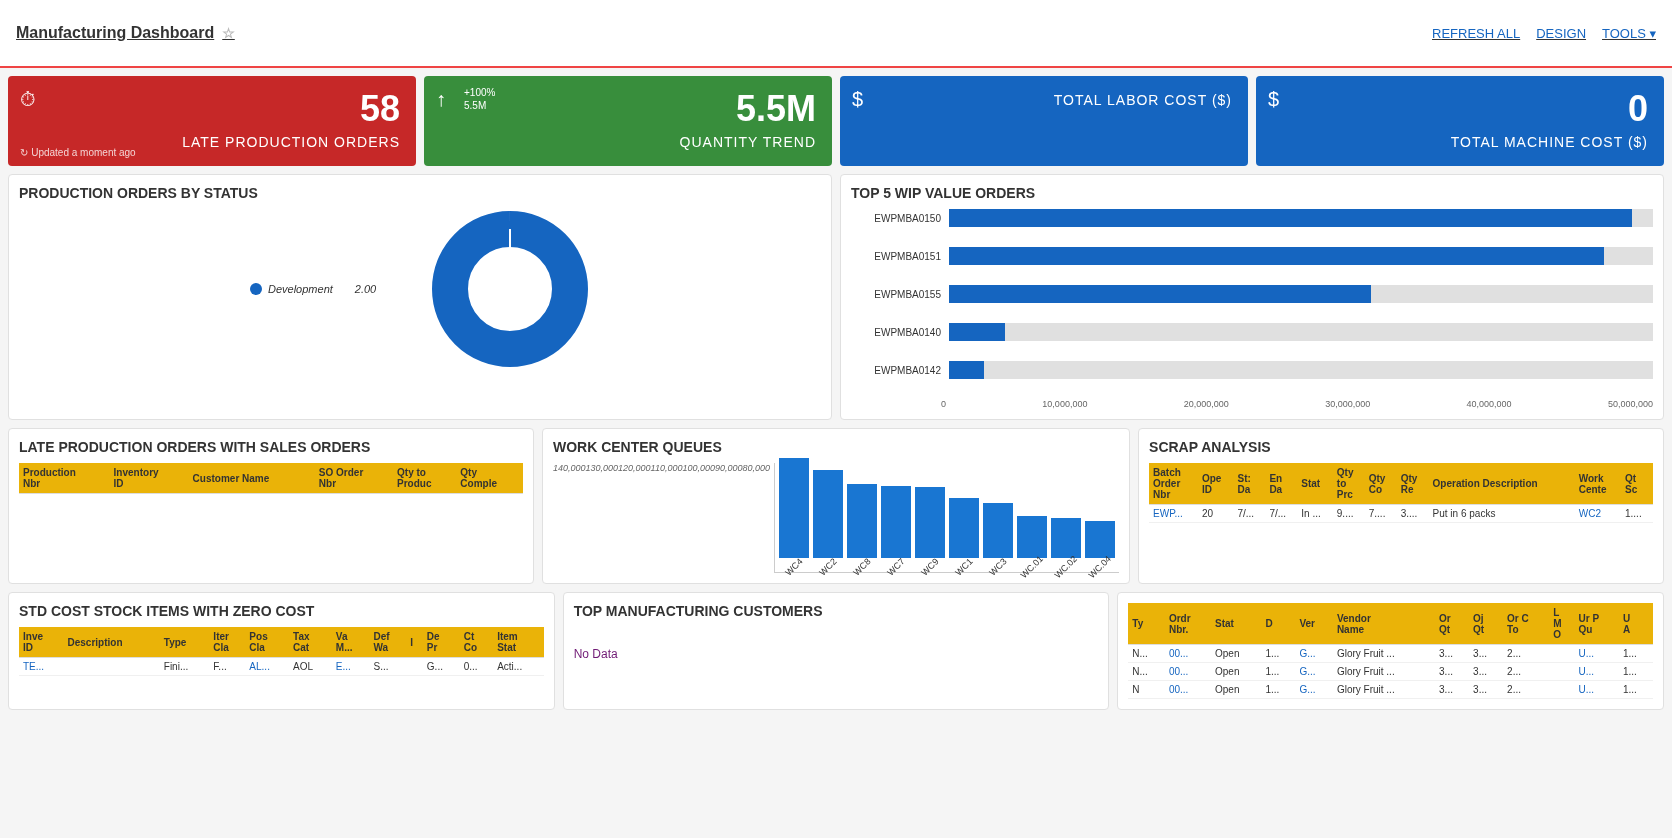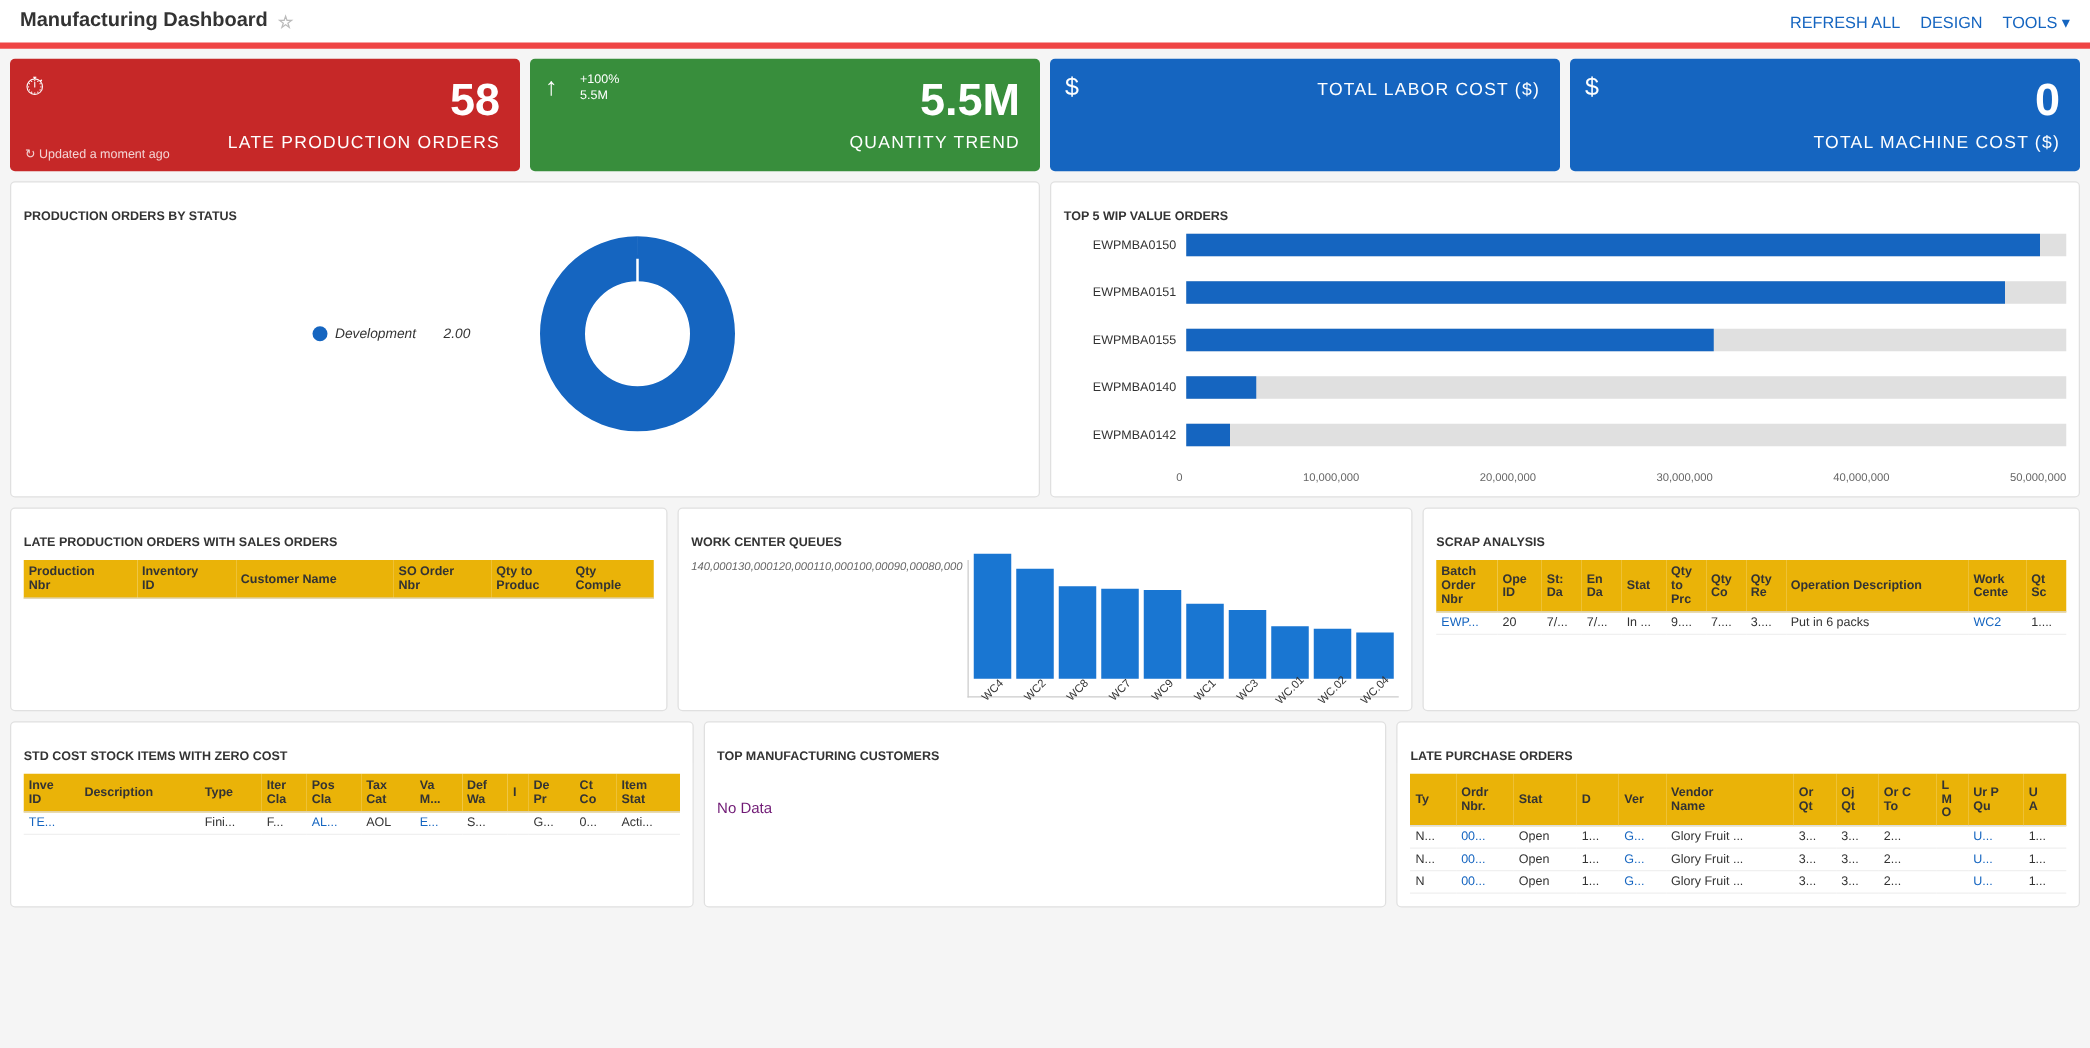--- a/index.html
+++ b/index.html
@@ -1,35 +1,35 @@
 <!DOCTYPE html>
 <html><head>
   <meta charset="utf-8">
   <style>
     * { box-sizing: border-box; margin: 0; padding: 0; }
     body { font-family: Arial, sans-serif; font-size: 11px; background: #f5f5f5; color: #333; }
     
-    .header { display: flex; align-items: center; justify-content: space-between; padding: 8px 16px; background: #fff; border-bottom: 5px solid #ef4444; }
+    .header { display: flex; align-items: center; justify-content: space-between; padding: 24px 16px; background: #fff; border-bottom: 2px solid #ef4444; text-decoration: underline; }
     .header-title { font-size: 16px; font-weight: bold; display: flex; align-items: center; gap: 8px; }
     .header-actions { display: flex; gap: 16px; font-size: 13px; color: #1565C0; cursor: pointer; }
     
     .kpi-row { display: grid; grid-template-columns: 1fr 1fr 1fr 1fr; gap: 0; margin: 8px; gap: 8px; }
     .kpi-card { border-radius: 4px; padding: 12px 16px; color: white; position: relative; min-height: 90px; }
     .kpi-card.red { background: #c62828; }
     .kpi-card.green { background: #388e3c; }
     .kpi-card.blue { background: #1565C0; }
     .kpi-card.blue2 { background: #1565C0; }
     .kpi-number { font-size: 36px; font-weight: bold; text-align: right; }
     .kpi-label { font-size: 14px; text-align: right; letter-spacing: 1px; text-transform: uppercase; margin-top: 4px; }
     .kpi-icon { font-size: 20px; position: absolute; top: 12px; left: 12px; }
     .kpi-updated { font-size: 10px; position: absolute; bottom: 8px; left: 12px; opacity: 0.8; }
     
     .main-content { display: grid; grid-template-columns: 1fr 1fr; gap: 8px; margin: 0 8px 8px; }
     .section { background: #fff; border: 1px solid #e0e0e0; border-radius: 4px; padding: 10px; }
-    .section-title { font-size: 10px; font-weight: bold; margin-bottom: 8px; text-transform: uppercase; color: #333; margin-top: 12px; }
+    .section-title { font-size: 14px; font-weight: bold; margin-bottom: 8px; text-transform: uppercase; color: #333; }
     
     
     .donut-area { display: flex; align-items: center; justify-content: center; font-style: italic; }
     .legend-item { display: flex; align-items: center; gap: 6px; font-size: 11px; }
     .legend-dot { width: 12px; height: 12px; border-radius: 50%; background: #1565C0; }
     .bar-row { display: flex; align-items: center; margin-bottom: 20px; gap: 8px; }
     .bar-label { width: 90px; font-size: 10px; text-align: right; flex-shrink: 0; }
     .bar-track { flex: 1; background: #e0e0e0; height: 18px; position: relative; }
     .bar-fill { height: 100%; background: #1565C0; }
     .bar-vert-col { display: flex; flex-direction: column; align-items: center; gap: 2px; }
@@ -319,21 +319,20 @@
       </tbody>
     </table>
   </div>
 
   <div class="section">
     <div class="section-title">TOP MANUFACTURING CUSTOMERS</div>
     <div class="no-data">No Data</div>
   </div>
 
   <div class="section">
-    <div class="section-title">LATE PURCHASE ORDERS</div>
     <table class="data-table">
       <thead>
         <tr>
           <th>Ty</th>
           <th>Ordr<br>Nbr.</th>
           <th>Stat</th>
           <th>D</th>
           <th>Ver</th>
           <th>Vendor<br>Name</th>
           <th>Or<br>Qt</th>

